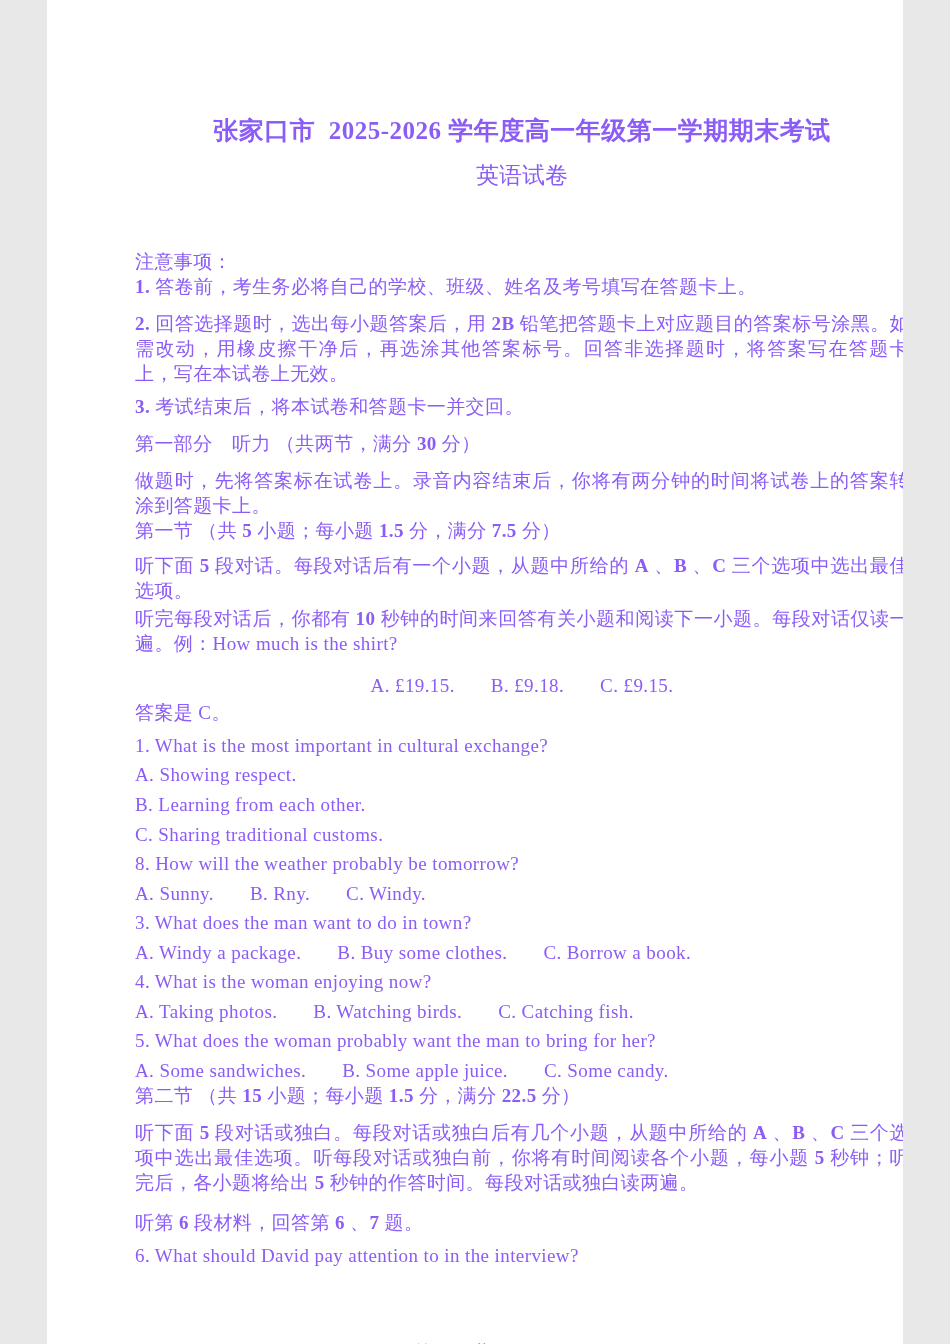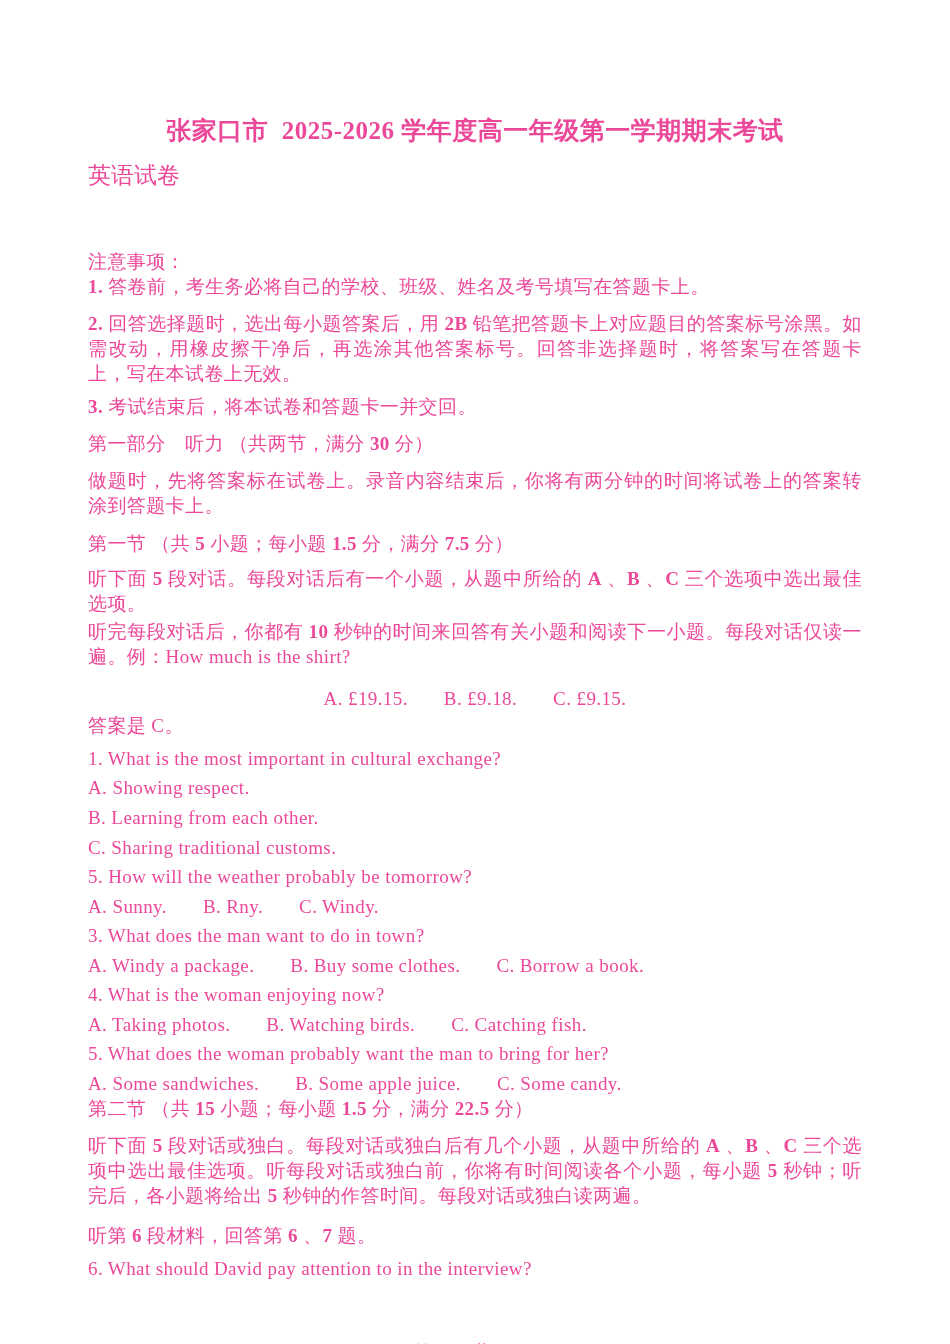--- a/index.html
+++ b/index.html
@@ -1,57 +1,57 @@
 <!DOCTYPE html>
 <html><head>
 <meta charset="utf-8">
 <style>
   html,body{margin:0;padding:0;background:#e8e8e8;}
   .page{
     position:relative;
-    width:950px;height:1344px;
+    width:856px;height:1344px;
     margin:0 auto;
     background:#ffffff;
-    color:#ec4899;
+    color:#8b5cf6;
     font-family:"Liberation Serif","DejaVu Serif",serif;
     overflow:hidden;
   }
   .content{
     position:absolute;
     left:88px;top:115px;
     width:774px;
   }
   .title{
     margin:0;
     font-size:25px;line-height:32px;
     font-weight:bold;
     text-align:center;
     white-space:pre-wrap;
     letter-spacing:0.5px;
   }
   .subtitle{
     margin:14px 0 16px;
     font-size:23px;line-height:30px;
     font-weight:normal;
-    text-align:left;
+    text-align:center;
   }
   p{
     margin:0;
     font-size:19px;line-height:25px;
     letter-spacing:0.4px;
     white-space:pre-wrap;
   }
   .zh{text-align:justify;}
   b{font-weight:bold;}
   .optrow{display:flex;column-gap:36px;}
   .optrow .opt{white-space:pre;}
   
   .g2{margin-top:2px;}  .g3{margin-top:3px;}  .g4{margin-top:4px;}
   .g5{margin-top:5px;}  .g6{}  .g8{margin-top:8px;}
-  .g10{margin-top:10px;}.g12{margin-top:12px;}.g13{margin-top:13px;}
+  .g10{margin-top:10px;}.g12{margin-top:12px;}.g13{}
   .g15{margin-top:15px;}.g17{margin-top:17px;justify-content:center;}.g58{margin-top:58px;}
   .footer{
     position:absolute;
     left:0;right:0;top:1302px;
     text-align:center;
     font-size:18px;line-height:20px;margin-top:40px;
   }
 </style>
 </head>
 <body>
@@ -75,21 +75,21 @@
     <p class="zh g3"><span>听完每段对话后，你都有 </span><b>10</b><span> 秒钟的时间来回答有关小题和阅读下一小题。每段对话仅读一遍。例：How much is the shirt?</span></p>
 
     <p class="optrow g17"><span class="opt">A. £19.15.</span><span class="opt">B. £9.18.</span><span class="opt">C. £9.15.</span></p>
     <p class="zh g2">答案是 C。</p>
 
     <p class="g8">1. What is the most important in cultural exchange?</p>
     <p class="g4">A. Showing respect.</p>
     <p class="g5">B. Learning from each other.</p>
     <p class="g5">C. Sharing traditional customs.</p>
 
-    <p class="g4">5. How will the weather probably be tomorrow?</p>
+    <p class="g4">8. How will the weather probably be tomorrow?</p>
     <p class="optrow g5"><span class="opt">A. Sunny.</span><span class="opt">B. Rny.</span><span class="opt">C. Windy.</span></p>
 
     <p class="g4">3. What does the man want to do in town?</p>
     <p class="optrow g5"><span class="opt">A. Windy a package.</span><span class="opt">B. Buy some clothes.</span><span class="opt">C. Borrow a book.</span></p>
 
     <p class="g4">4. What is the woman enjoying now?</p>
     <p class="optrow g5"><span class="opt">A. Taking photos.</span><span class="opt">B. Watching birds.</span><span class="opt">C. Catching fish.</span></p>
 
     <p class="g4">5. What does the woman probably want the man to bring for her?</p>
     <p class="optrow g5"><span class="opt">A. Some sandwiches.</span><span class="opt">B. Some apple juice.</span><span class="opt">C. Some candy.</span></p>

